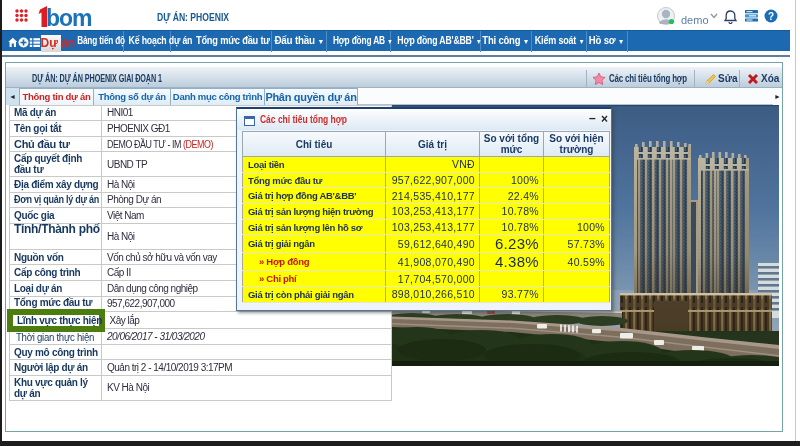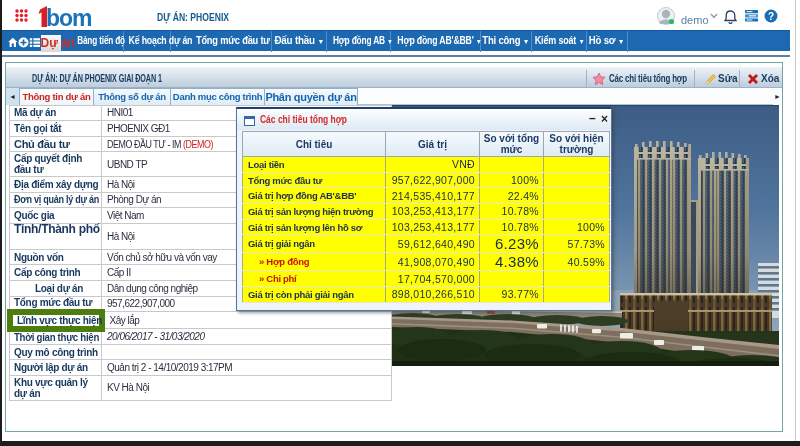--- a/index.html
+++ b/index.html
@@ -166,33 +166,33 @@
         </tr>
         <tr style="height:15.6px;">
           <td style="border:1px solid #c9c9c9;font-weight:bold;color:#17375e;font-size:10px;letter-spacing:-0.3px;padding:0 2px 0 4px;line-height:11px;"><span class="fit" style="display:inline-block;white-space:nowrap;transform-origin:left center;">Nguồn vốn</span></td>
           <td style="border:1px solid #c9c9c9;padding:0 2px 0 5px;font-size:10px;letter-spacing:-0.5px;white-space:nowrap;">Vốn chủ sở hữu và vốn vay</td>
         </tr>
         <tr style="height:15.6px;">
           <td style="border:1px solid #c9c9c9;font-weight:bold;color:#17375e;font-size:10px;letter-spacing:-0.3px;padding:0 2px 0 4px;line-height:11px;"><span class="fit" style="display:inline-block;white-space:nowrap;transform-origin:left center;">Cấp công trình</span></td>
           <td style="border:1px solid #c9c9c9;padding:0 2px 0 5px;font-size:10px;letter-spacing:-0.5px;white-space:nowrap;">Cấp II</td>
         </tr>
         <tr style="height:15.6px;">
-          <td style="border:1px solid #c9c9c9;font-weight:bold;color:#17375e;font-size:10px;letter-spacing:-0.3px;padding:0 2px 0 4px;line-height:11px;"><span class="fit" style="display:inline-block;white-space:nowrap;transform-origin:left center;margin-left:21px;">Loại dự án</span></td>
+          <td style="border:1px solid #c9c9c9;font-weight:bold;color:#17375e;font-size:10px;letter-spacing:-0.3px;padding:0 2px 0 4px;line-height:11px;"><span class="fit" style="display:inline-block;white-space:nowrap;transform-origin:left center;">Loại dự án</span></td>
           <td style="border:1px solid #c9c9c9;padding:0 2px 0 5px;font-size:10px;letter-spacing:-0.5px;white-space:nowrap;">Dân dụng công nghiệp</td>
         </tr>
         <tr style="height:15.6px;">
           <td style="border:1px solid #c9c9c9;font-weight:bold;color:#17375e;font-size:10px;letter-spacing:-0.3px;padding:0 2px 0 4px;line-height:11px;"><span class="fit" style="display:inline-block;white-space:nowrap;transform-origin:left center;">Tổng mức đầu tư</span></td>
           <td style="border:1px solid #c9c9c9;padding:0 2px 0 5px;font-size:10px;letter-spacing:-0.5px;white-space:nowrap;">957,622,907,000</td>
         </tr>
         <tr style="height:15.6px;">
           <td style="border:6px solid #4d7c0f;font-weight:bold;color:#17375e;font-size:10px;letter-spacing:-0.3px;padding:0 2px 0 4px;line-height:11px;"><span class="fit" style="display: inline-block; white-space: nowrap; transform-origin: left center; transform: scaleX(0.997616);">Lĩnh vực thực hiện</span></td>
           <td style="border:1px solid #c9c9c9;padding:0 2px 0 5px;font-size:10px;letter-spacing:-0.5px;white-space:nowrap;">Xây lắp</td>
         </tr>
         <tr style="height:15.6px;">
-          <td style="border:1px solid #c9c9c9;font-weight:bold;color:#17375e;font-size:10px;letter-spacing:-0.3px;padding:0 2px 0 4px;line-height:11px;text-align:center;"><span class="fit" style="display: inline-block; white-space: nowrap; transform-origin: left center; transform: scaleX(0.96471);">Thời gian thực hiện</span></td>
+          <td style="border:1px solid #c9c9c9;font-weight:normal;color:#17375e;font-size:10px;letter-spacing:-0.3px;padding:0 2px 0 4px;line-height:11px;text-align:center;"><span class="fit" style="display: inline-block; white-space: nowrap; transform-origin: left center; transform: scaleX(0.96471);">Thời gian thực hiện</span></td>
           <td style="border:1px solid #c9c9c9;padding:0 2px 0 5px;font-size:10px;letter-spacing:-0.5px;white-space:nowrap;"><i>20/06/2017 - 31/03/2020</i></td>
         </tr>
         <tr style="height:15.6px;">
           <td style="border:1px solid #c9c9c9;font-weight:bold;color:#17375e;font-size:10px;letter-spacing:-0.3px;padding:0 2px 0 4px;line-height:11px;"><span class="fit" style="display:inline-block;white-space:nowrap;transform-origin:left center;">Quy mô công trình</span></td>
           <td style="border:1px solid #c9c9c9;padding:0 2px 0 5px;font-size:10px;letter-spacing:-0.5px;white-space:nowrap;"></td>
         </tr>
         <tr style="height:15.6px;">
           <td style="border:1px solid #c9c9c9;font-weight:bold;color:#17375e;font-size:10px;letter-spacing:-0.3px;padding:0 2px 0 4px;line-height:11px;"><span class="fit" style="display:inline-block;white-space:nowrap;transform-origin:left center;">Người lập dự án</span></td>
           <td style="border:1px solid #c9c9c9;padding:0 2px 0 5px;font-size:10px;letter-spacing:-0.5px;white-space:nowrap;">Quản trị 2 - 14/10/2019 3:17PM</td>
         </tr>

